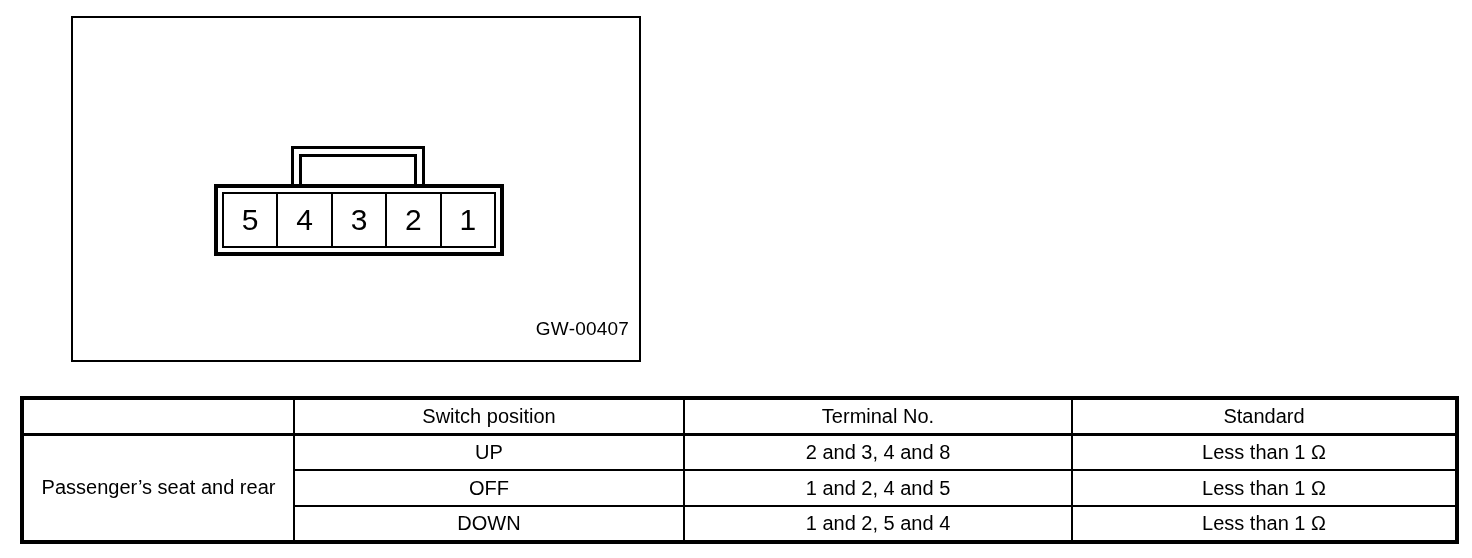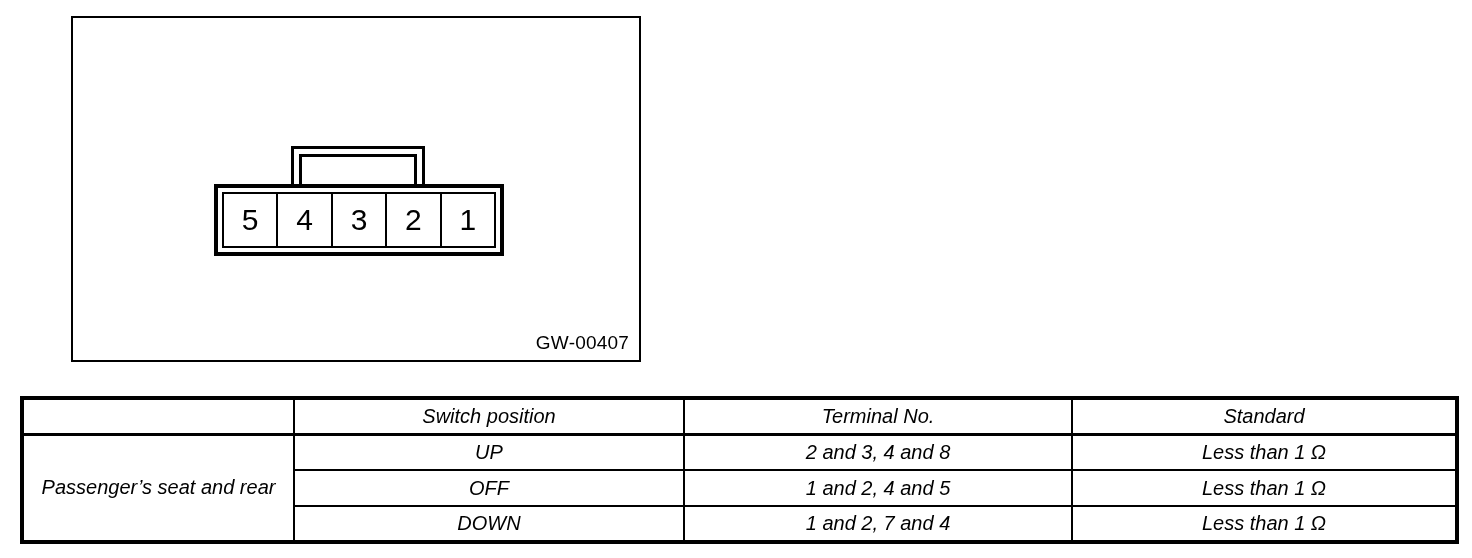--- a/index.html
+++ b/index.html
@@ -107,21 +107,21 @@
     background: #fff;
   }
   .terminal-cell:last-child {
     border-right: none;
   }
 
   
   #drawing-code {
     position: absolute;
     right: 10px;
-    bottom: 6px;
+    bottom: 20px;
     font-size: 19px;
     letter-spacing: 0.2px;
     white-space: nowrap;
   }
 
   
   #spec-table {
     position: absolute;
     left: 20px;
     top: 396px;
@@ -137,21 +137,20 @@
     font-size: 20px;
     text-align: center;
     vertical-align: middle;
     padding: 0;
     height: 36px;
     box-sizing: border-box;
   }
   
   #spec-table {
     border: 4px solid #000;
-    font-style: italic;
   }
   #spec-table tr.header-row td {
     border-bottom-width: 3px;
   }
   .col-category { width: 272px; }
   .col-position { width: 390px; }
   .col-terminal { width: 388px; }
   .col-standard { width: 385px; }
 
   .category-cell {
@@ -205,17 +204,17 @@
       <td>2 and 3, 4 and 8</td>
       <td>Less than 1 Ω</td>
     </tr>
     <tr>
       <td>OFF</td>
       <td>1 and 2, 4 and 5</td>
       <td>Less than 1 Ω</td>
     </tr>
     <tr>
       <td>DOWN</td>
-      <td>1 and 2, 7 and 4</td>
+      <td>1 and 2, 5 and 4</td>
       <td>Less than 1 Ω</td>
     </tr>
   </tbody>
 </table>
 
 </body></html>

